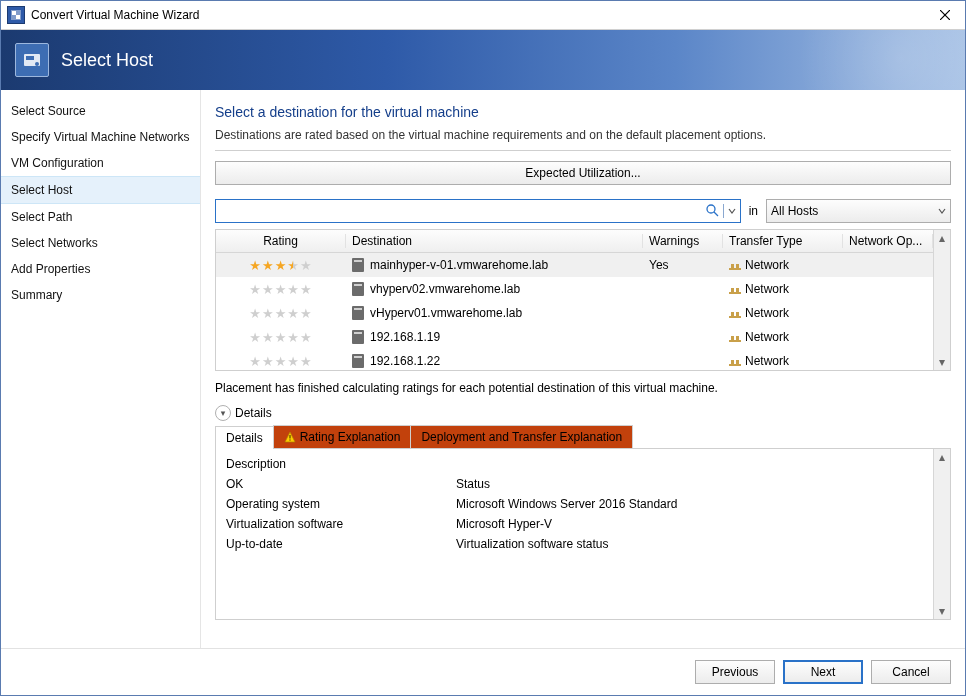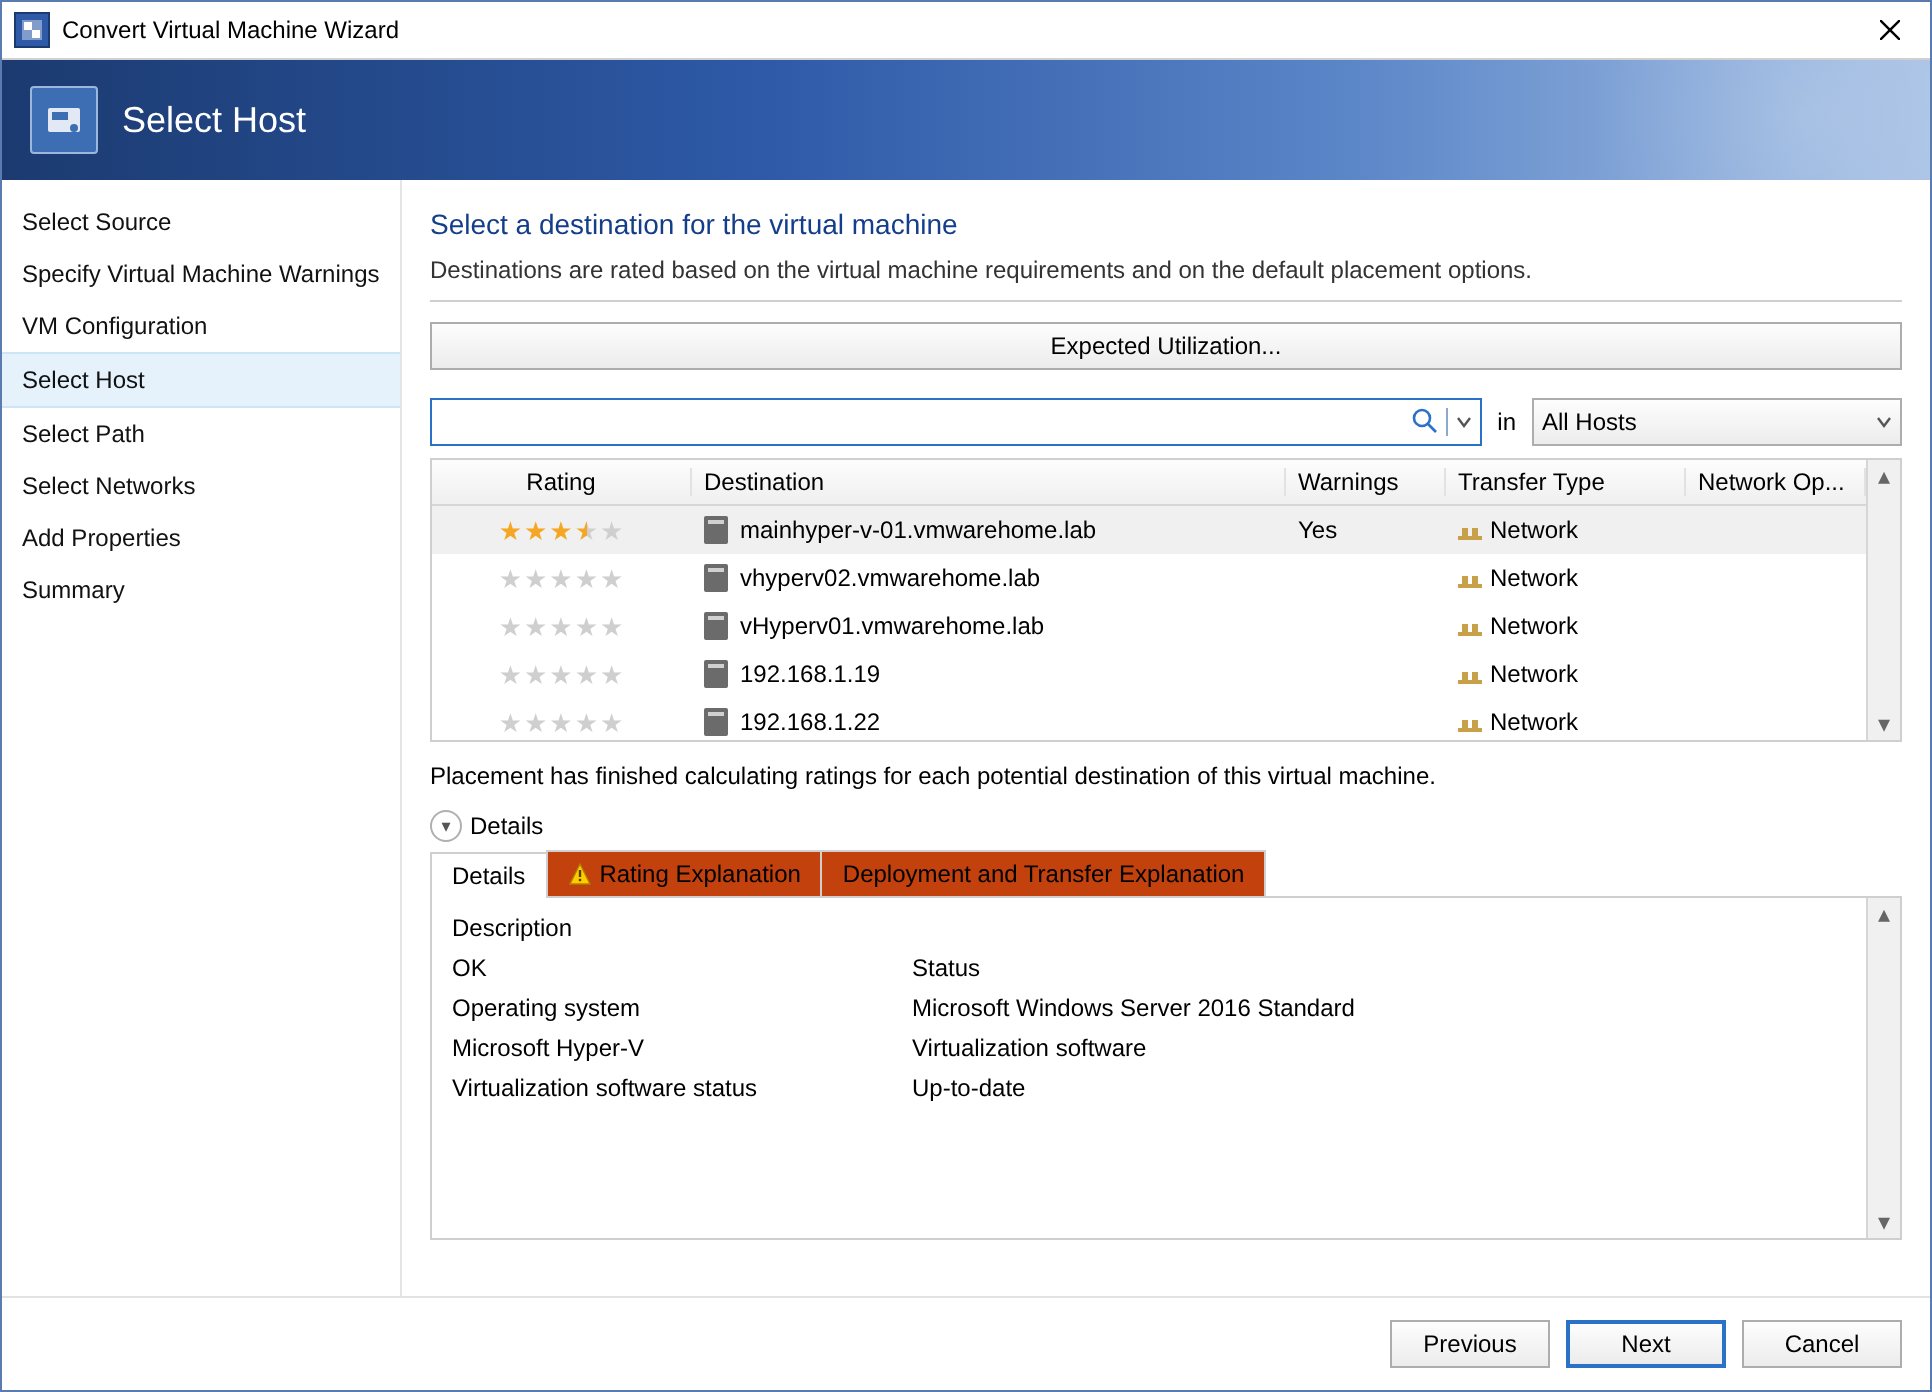--- a/index.html
+++ b/index.html
@@ -107,21 +107,21 @@
           <circle cx="15" cy="14" r="2" fill="#3d6db3"></circle>
         </svg>
     </div>
     <div class="banner-title">Select Host</div>
   </div>
 
   <div class="body">
 
     <div class="sidebar">
       <div class="side-item">Select Source</div>
-      <div class="side-item">Specify Virtual Machine Warnings</div>
+      <div class="side-item">Specify Virtual Machine Networks</div>
       <div class="side-item">VM Configuration</div>
       <div class="side-item active">Select Host</div>
       <div class="side-item">Select Path</div>
       <div class="side-item">Select Networks</div>
       <div class="side-item">Add Properties</div>
       <div class="side-item">Summary</div>
     </div>
 
     <div class="main">
       <div class="heading">Select a destination for the virtual machine</div>
@@ -255,24 +255,24 @@
       </div>
 
       <div class="details-pane">
         <div class="details-content">
           <div class="desc-label">Description</div>
           <div class="grid">
             <div>OK</div>
             <div>Status</div>
             <div>Operating system</div>
             <div>Microsoft Windows Server 2016 Standard</div>
+            <div>Virtualization software</div>
             <div>Microsoft Hyper-V</div>
-            <div>Virtualization software</div>
+            <div>Up-to-date</div>
             <div>Virtualization software status</div>
-            <div>Up-to-date</div>
             <div></div>
           </div>
         </div>
         <div class="vscroll">
           <div class="arrow">▴</div>
           <div class="thumb"></div>
           <div class="arrow">▾</div>
         </div>
       </div>
 

